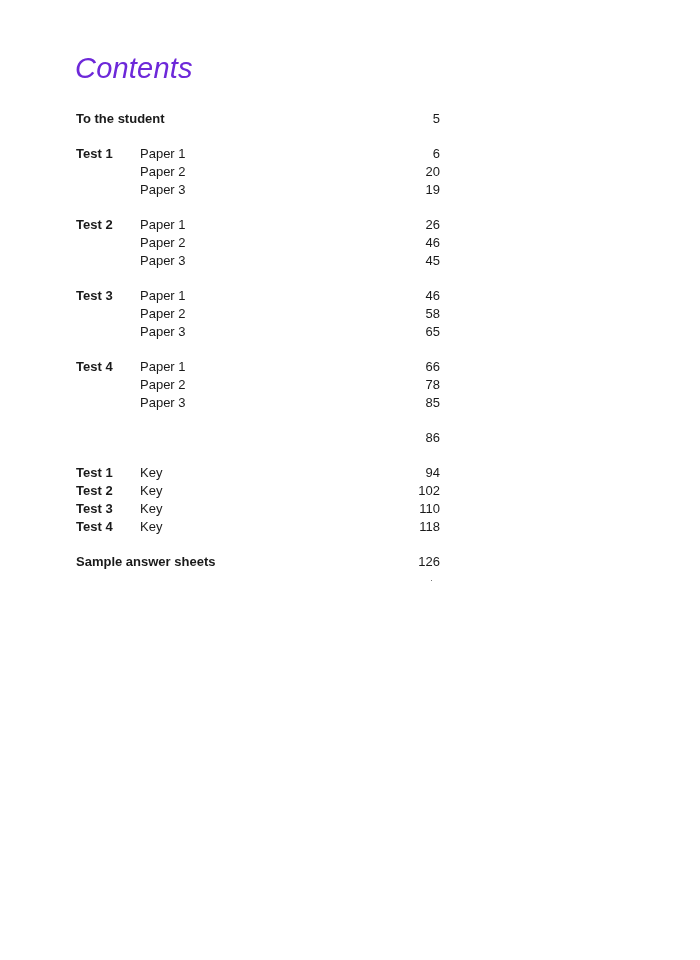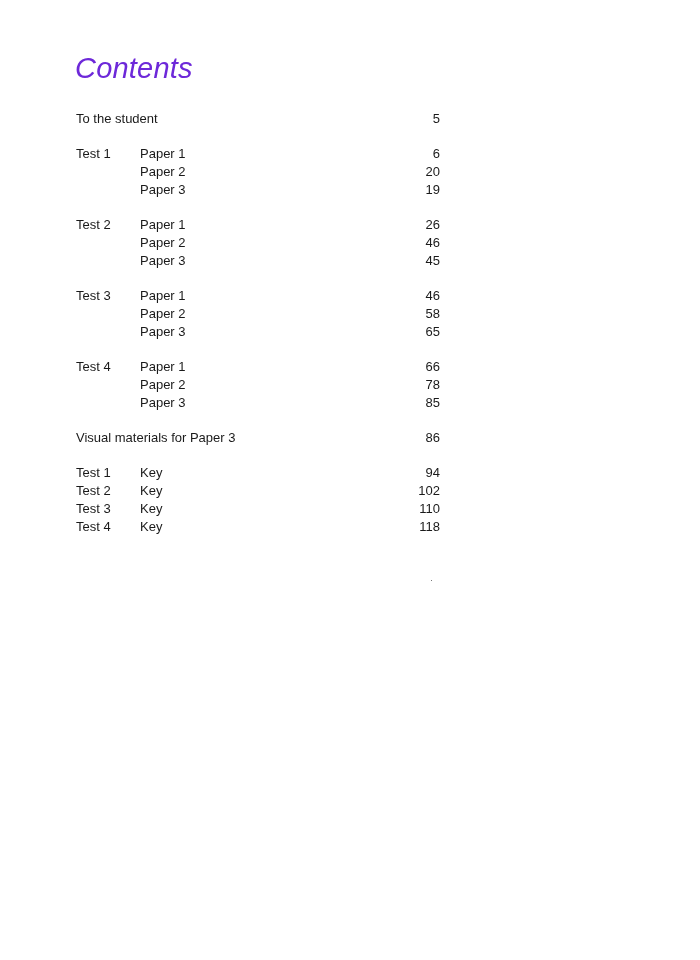--- a/index.html
+++ b/index.html
@@ -35,21 +35,21 @@
     .row {
       position: relative;
       height: 18px;
       line-height: 18px;
       font-size: 13px;
     }
     .col-test {
       position: absolute;
       left: 0;
       top: 0;
-      font-weight: normal;
+      font-weight: bold;
     }
     .col-item {
       position: absolute;
       left: 64px;
       top: 0;
     }
     .col-page {
       position: absolute;
       right: 0;
       top: 0;
@@ -132,21 +132,20 @@
     <span class="col-item">Paper 2</span>
     <span class="col-page">78</span>
   </div>
   <div class="row">
     <span class="col-item">Paper 3</span>
     <span class="col-page">85</span>
   </div>
   <div class="gap"></div>
 
   <div class="row">
-    <span class="col-test">Visual materials for Paper 3</span>
     <span class="col-page">86</span>
   </div>
   <div class="gap"></div>
 
   <div class="row">
     <span class="col-test">Test 1</span>
     <span class="col-item">Key</span>
     <span class="col-page">94</span>
   </div>
   <div class="row">
@@ -159,15 +158,19 @@
     <span class="col-item">Key</span>
     <span class="col-page">110</span>
   </div>
   <div class="row">
     <span class="col-test">Test 4</span>
     <span class="col-item">Key</span>
     <span class="col-page">118</span>
   </div>
   <div class="gap"></div>
 
+  <div class="row">
+    <span class="col-test">Sample answer sheets</span>
+    <span class="col-page">126</span>
+  </div>
 </div>
 
 <div class="stray-dot"></div>
 
 </body></html>

